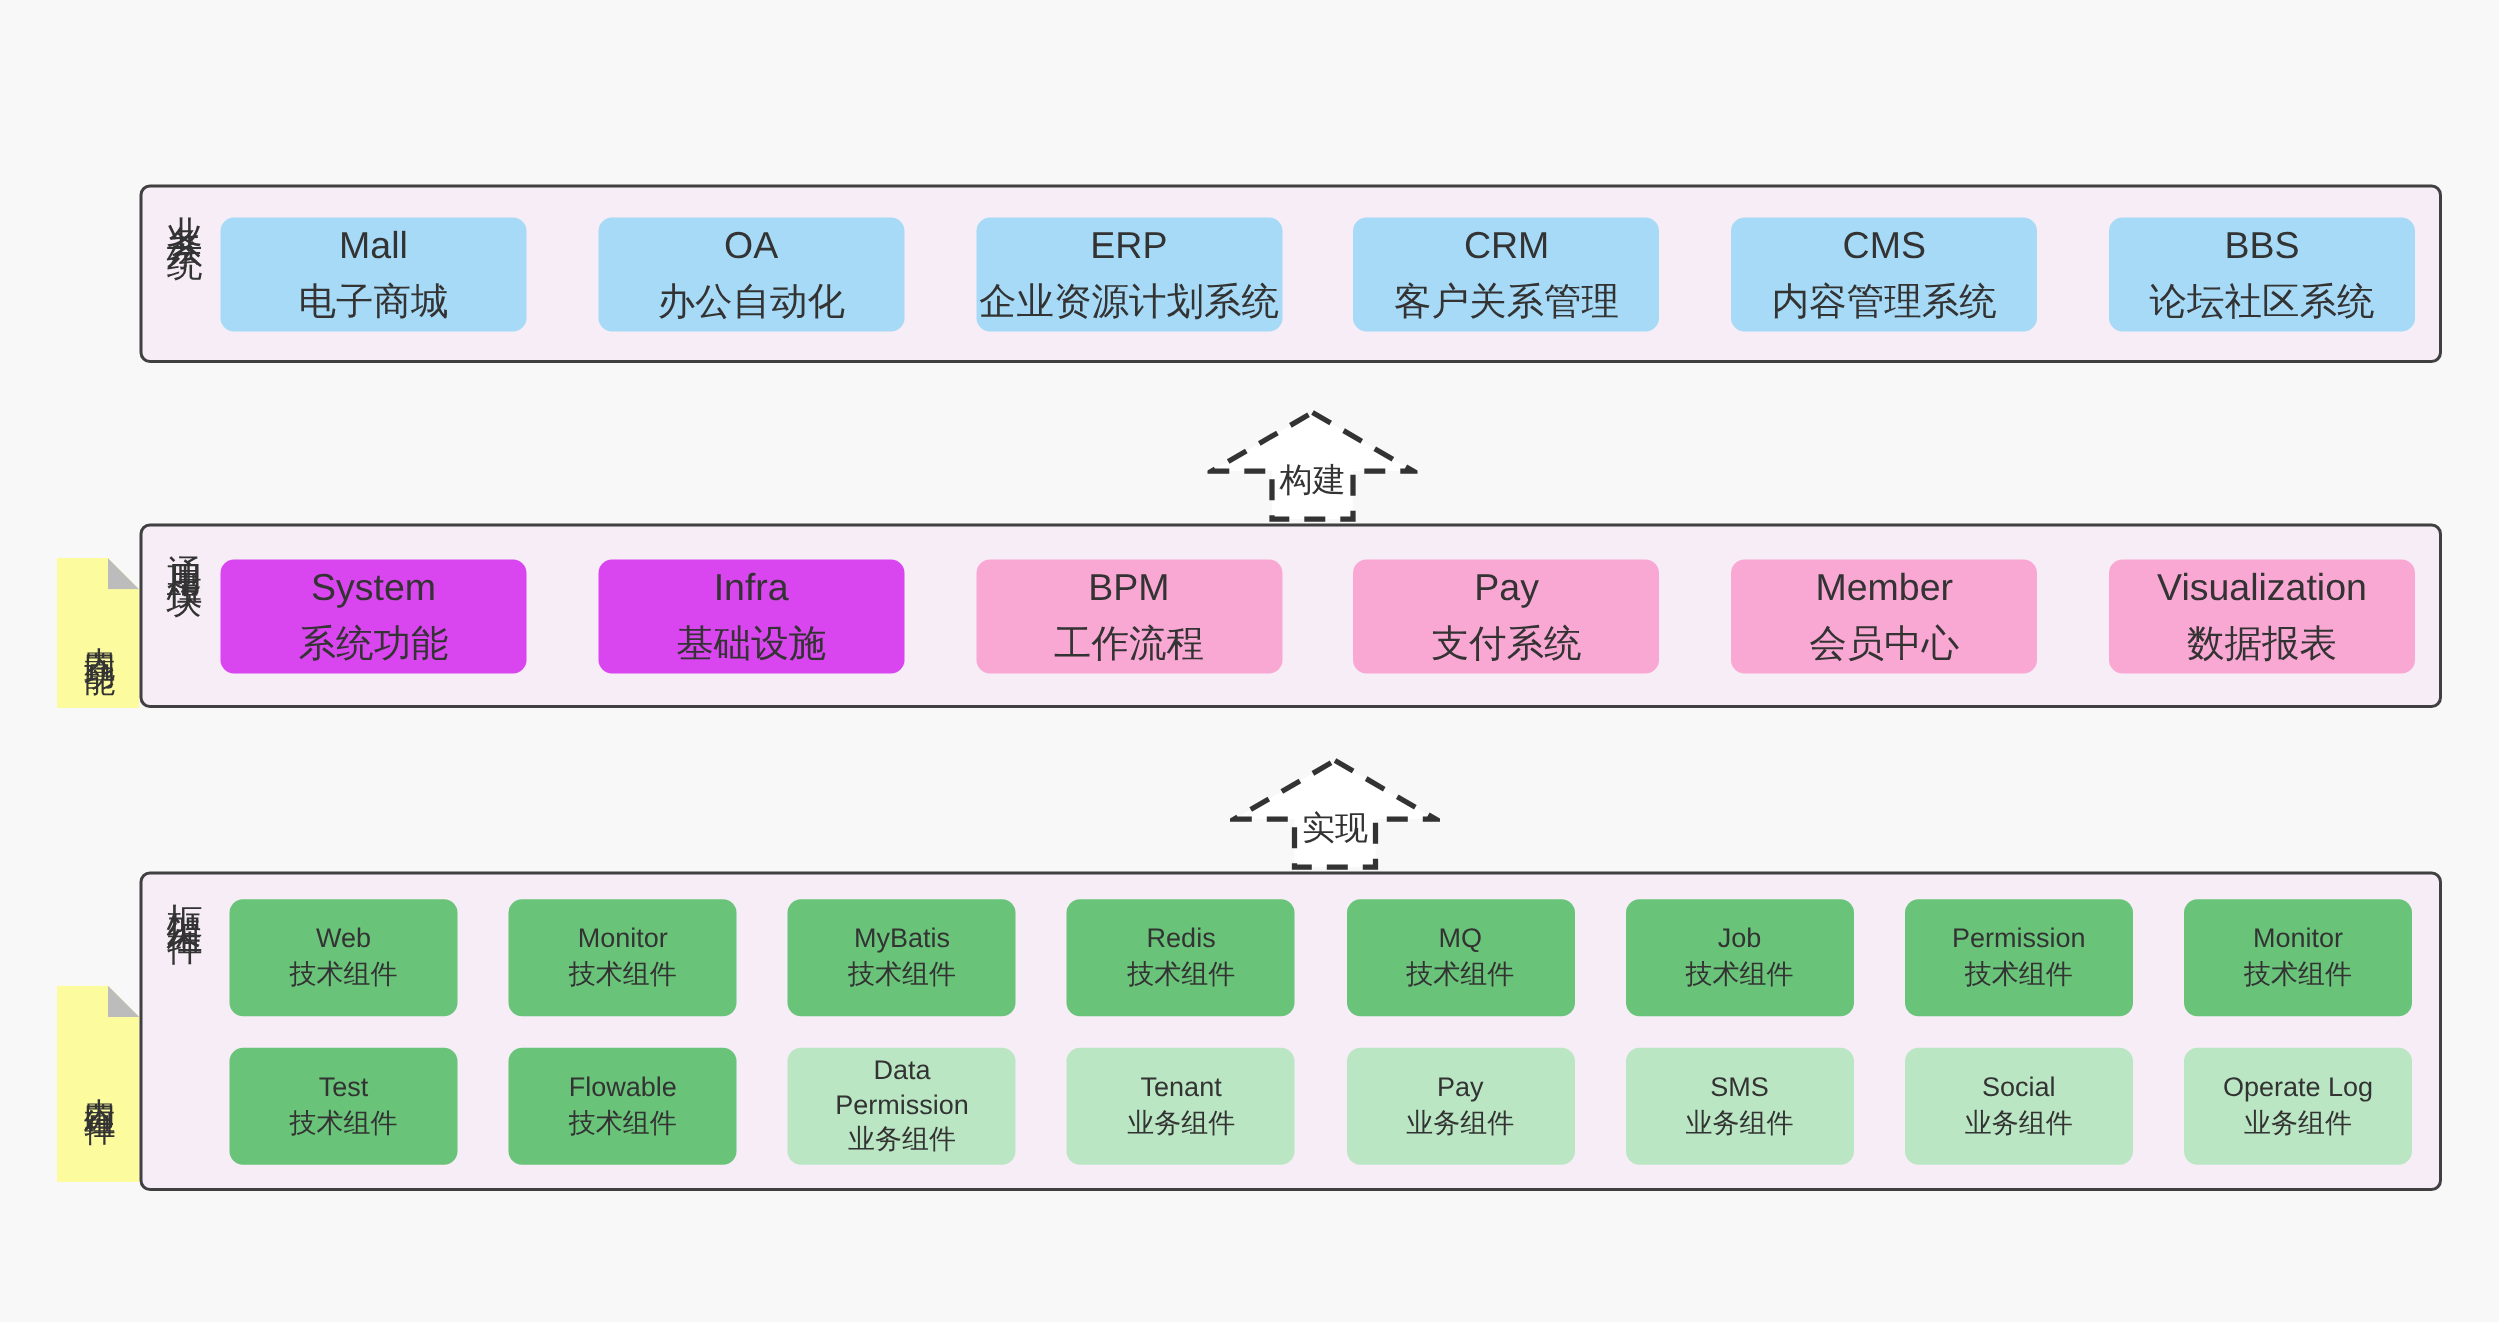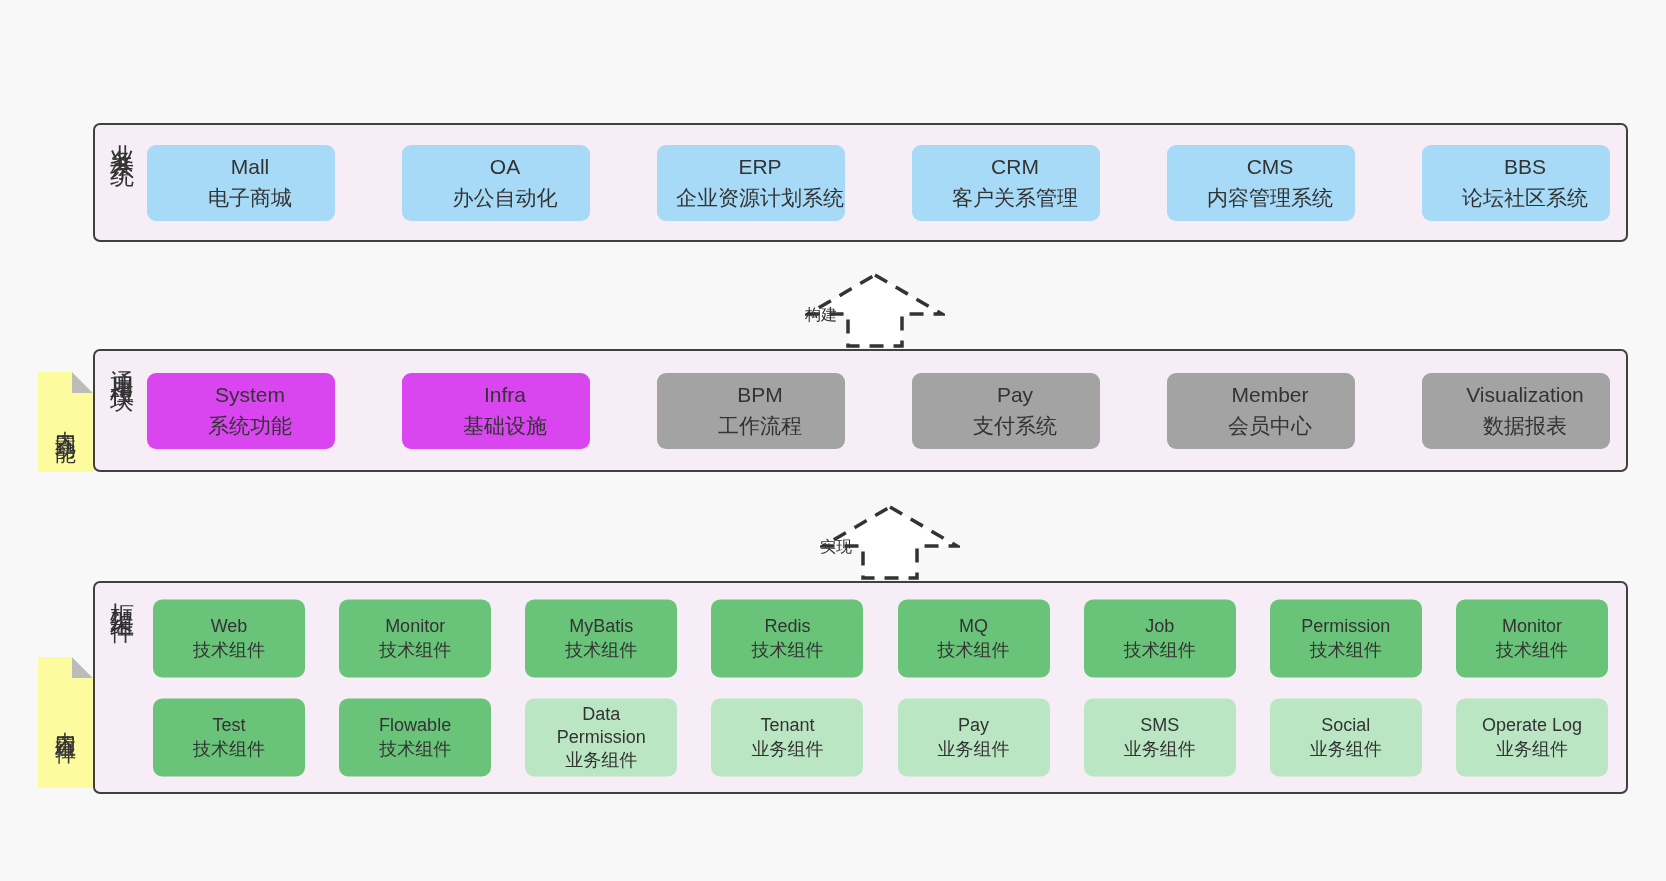--- a/index.html
+++ b/index.html
@@ -28,38 +28,38 @@
     display:flex; flex-direction:column; gap:21px;
   }
   .row-sm { display:flex; justify-content:space-between; }
   
   .box {
     box-sizing:border-box; border-radius:9px;
     display:flex; flex-direction:column; align-items:center; justify-content:center;
     text-align:center; color:#333;
   }
   .box span { display:block; }
-  .box-lg { width:188px; height:76px; font-size:21px; line-height:1.45;padding-left:18px; }
+  .box-lg { width:204px; height:76px; font-size:25px; line-height:1.45; }
   .box-sm { width:152px; height:78px; font-size:18px; line-height:1.28; }
   .box-sm span { max-width:120px; }
   .blue       { background:#a7daf6; }
   .red        { background:#d946ef; }
-  .pink       { background:#a3a3a3; }
+  .pink       { background:#f9a8d4; }
   .green      { background:#69c47a; }
   .lightgreen { background:#bae6c3; }
   
   .arrow { position:absolute; width:140px; height:77px; }
   .arrow svg { position:absolute; left:0; top:0; }
   .arrow polygon {
     fill:#ffffff; stroke:#333; stroke-width:3.5; stroke-dasharray:14 10;
     stroke-linejoin:miter;
   }
   .arrow-label {
-    position:absolute; left:0; right:0; top:33px; text-align:left;
-    font-size:16px; color:#333;
+    position:absolute; left:0; right:0; top:33px; text-align:center;
+    font-size:22px; color:#333;
   }
   
   .note {
     position:absolute; left:38px; width:55px; background:#fcfc9e;
     clip-path:polygon(0 0, calc(100% - 21px) 0, 100% 21px, 100% 100%, 0 100%);
   }
   .note-fold {
     position:absolute; top:0; right:0; width:21px; height:21px;
     background:#bcbcbc; clip-path:polygon(0 0, 100% 100%, 0 100%);
   }

